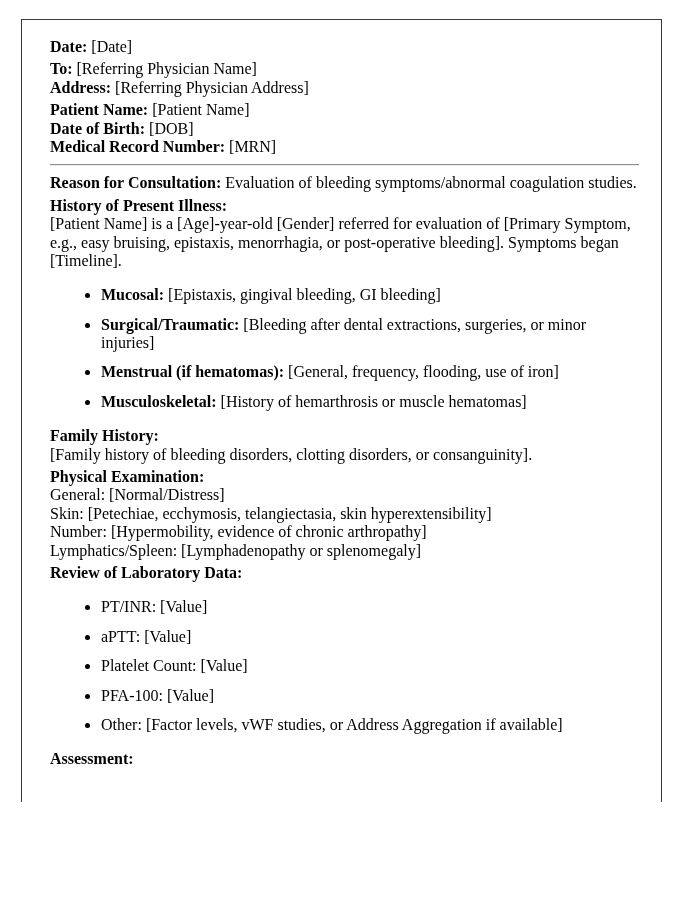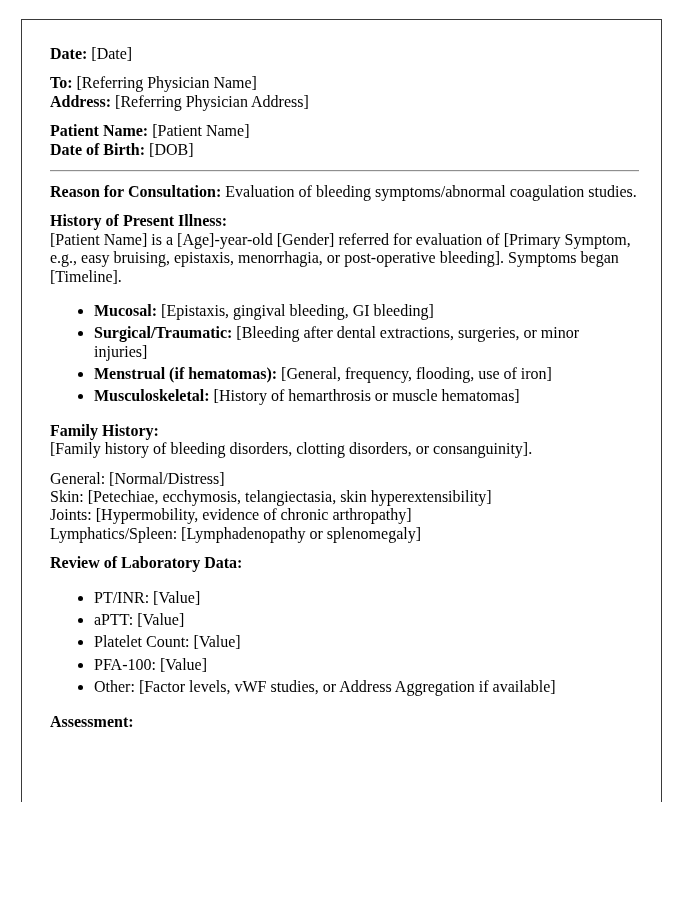--- a/index.html
+++ b/index.html
@@ -23,32 +23,32 @@
     width: 641px;
     height: 783px;
     box-sizing: border-box;
     border: 1px solid #3a3a3a;
     border-bottom: none;
     padding: 14px 22px 0 28px;
     overflow: hidden;
     background: #ffffff;
   }
   p.para {
-    margin: 11px 0;
+    margin: 4px 0;
     padding: 0;
   }
   .b { font-weight: bold; }
   .block { display: block; font-family: Liberation Serif, serif; }
   ul.bullets {
     margin: 16px 0;
     padding: 0 0 0 40px;
     list-style-type: disc;
   }
   ul.bullets li {
-    margin: 4px;
+    margin: 11px;
     padding: 0;
   }
   hr.divider {
     margin: 8px 0;
     border: none;
     border-top: 1px solid #8f8f8f;
     border-bottom: 1px solid #ececec;
     height: 0;
   }
 </style>
@@ -60,20 +60,21 @@
   <p class="para"><span class="b">Date:</span> <span>[Date]</span></p>
 
   <p class="para">
     <span class="block"><span class="b">To:</span> <span>[Referring Physician Name]</span></span>
     <span class="block"><span class="b">Address:</span> <span>[Referring Physician Address]</span></span>
   </p>
 
   <p class="para">
     <span class="block"><span class="b">Patient Name:</span> <span>[Patient Name]</span></span>
     <span class="block"><span class="b">Date of Birth:</span> <span>[DOB]</span></span>
+    <span class="block"><span class="b">Medical Record Number:</span> <span>[MRN]</span></span>
   </p>
 
   <hr class="divider">
 
   <p class="para"><span class="b">Reason for Consultation:</span> <span>Evaluation of bleeding symptoms/abnormal coagulation studies.</span></p>
 
   <p class="para">
     <span class="b block">History of Present Illness:</span><span>[Patient Name] is a [Age]-year-old [Gender] referred for evaluation of [Primary Symptom, e.g., easy bruising, epistaxis, menorrhagia, or post-operative bleeding]. Symptoms began [Timeline].</span>
   </p>
 
@@ -83,23 +84,24 @@
     <li><span class="b">Surgical/Traumatic:</span> <span>[Bleeding after dental extractions, surgeries, or minor injuries]</span></li>
     <li><span class="b">Menstrual (if hematomas):</span> <span>[General, frequency, flooding, use of iron]</span></li>
     <li><span class="b">Musculoskeletal:</span> <span>[History of hemarthrosis or muscle hematomas]</span></li>
   </ul>
 
   <p class="para">
     <span class="b block">Family History:</span><span>[Family history of bleeding disorders, clotting disorders, or consanguinity].</span>
   </p>
 
   <p class="para">
+    <span class="b block">Physical Examination:</span>
       <span class="block">General: [Normal/Distress]</span>
       <span class="block">Skin: [Petechiae, ecchymosis, telangiectasia, skin hyperextensibility]</span>
-      <span class="block">Joints: [Hypermobility, evidence of chronic arthropathy]</span>
+      <span class="block">Number: [Hypermobility, evidence of chronic arthropathy]</span>
       <span class="block">Lymphatics/Spleen: [Lymphadenopathy or splenomegaly]</span>
   </p>
 
   <p class="para"><span class="b">Review of Laboratory Data:</span></p>
 
   <ul class="bullets">
     <li>PT/INR: [Value]</li>
     <li>aPTT: [Value]</li>
     <li>Platelet Count: [Value]</li>
     <li>PFA-100: [Value]</li>

